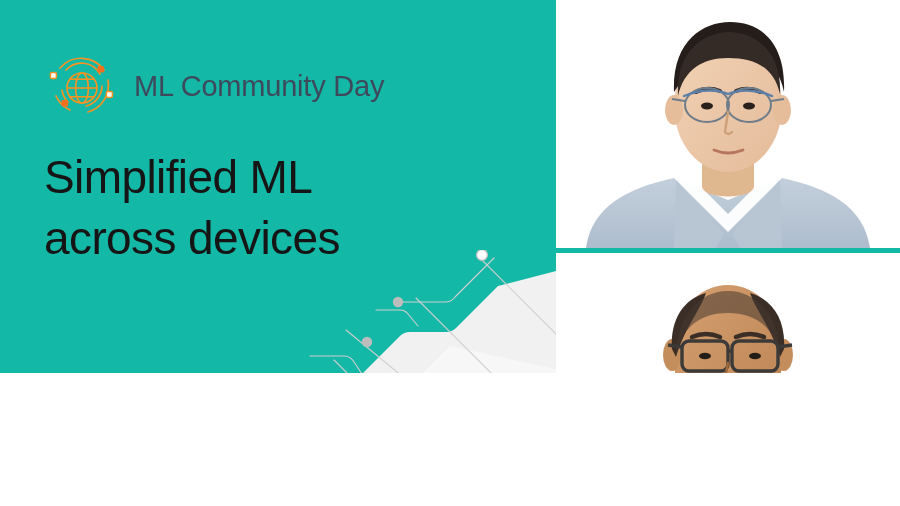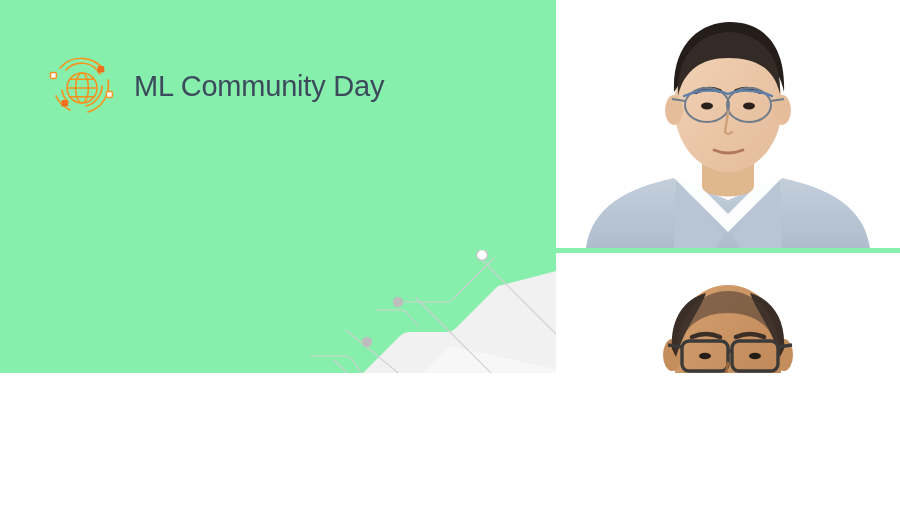--- a/index.html
+++ b/index.html
@@ -7,21 +7,21 @@
     padding: 0;
     background: #ffffff;
   }
   body {
     font-family: "Liberation Sans", sans-serif;
   }
   #slide {
     position: relative;
     width: 900px;
     height: 373px;
-    background: #86efac;
+    background: #14b8a6;
     overflow: hidden;
   }
 
   
   #circuit-art {
     position: absolute;
     left: 250px;
     top: 250px;
     width: 310px;
     height: 256px;
@@ -167,20 +167,22 @@
 
       <rect x="53.5" y="18" width="6.6" height="6.6" rx="1.4" fill="#f4701f"></rect>
       <rect x="17.5" y="52" width="6.6" height="6.6" rx="1.4" fill="#f4701f"></rect>
       <rect x="6.4" y="24.4" width="6" height="6" rx="1.3" fill="#ffffff" stroke="#f79321" stroke-width="1.5"></rect>
       <rect x="62.4" y="43.4" width="6" height="6" rx="1.3" fill="#ffffff" stroke="#f79321" stroke-width="1.5"></rect>
     </svg>
 
     <div id="brand-text">ML Community Day</div>
   </div>
 
+  <h1 id="headline">Simplified ML
+across devices</h1>
 
   <div class="speaker-photo" id="speaker-photo-1">
     <svg viewBox="0 0 344 248" width="344" height="248" xmlns="http://www.w3.org/2000/svg">
       <defs>
         <linearGradient id="s1shirt" x1="0" y1="0" x2="0" y2="1">
           <stop offset="0%" stop-color="#c3cfdb"></stop>
           <stop offset="100%" stop-color="#aebdcd"></stop>
         </linearGradient>
         <linearGradient id="s1skin" x1="0" y1="0" x2="1" y2="1">
           <stop offset="0%" stop-color="#f2d2b5"></stop>

